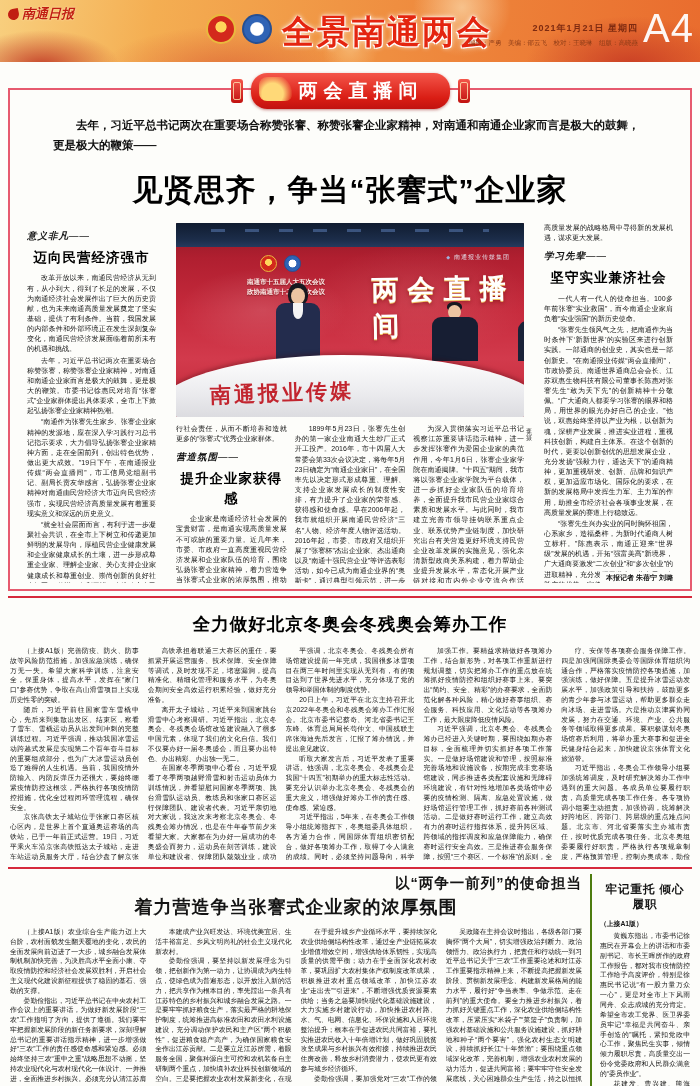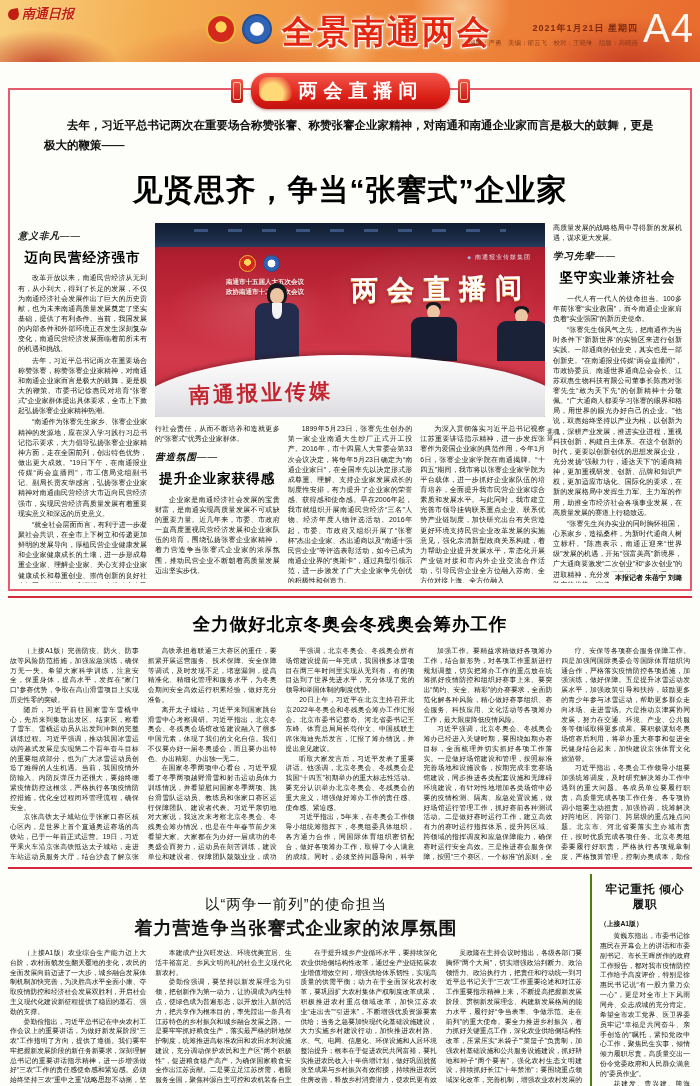--- a/index.html
+++ b/index.html
@@ -23,34 +23,34 @@
  display:flex;align-items:center;justify-content:center;color:#ffd65a;font-size:9px}
 .mh-blue{left:242px;background:radial-gradient(circle at 50% 50%,#fff 0 34%,#2f63b5 40% 100%);border:2px solid #264f92}
 .mh-title{position:absolute;left:282px;top:10px;z-index:3;font-size:33px;font-weight:900;letter-spacing:2px;color:#e4250f;
  text-shadow:0 0 2px #fff,0 0 5px #fff,1px 1px 0 #fff,-1px 1px 0 #fff}
 .mh-meta{position:absolute;right:62px;top:22px;z-index:3;text-align:right;color:#7d2a10}
 .mh-date{font-size:9px;font-weight:700;letter-spacing:1px}
 .mh-credits{font-size:6.5px;margin-top:4px;color:#8a3a16}
 .mh-page{position:absolute;right:6px;top:6px;z-index:3;font-size:40px;color:#fff;font-weight:400;letter-spacing:1px;opacity:.95}
 
 
-.live-frame{position:relative;margin:26px 8px 0;border:2px solid #e65a6e;padding:4px 8px 6px;background:#fdfdfa}
+.live-frame{position:relative;margin:26px 8px 0;border:2px solid #e65a6e;padding:4px 17px 6px;background:#fdfdfa}
 .ribbon{position:absolute;top:-17px;left:0;right:0;display:flex;justify-content:center;align-items:center;gap:8px;z-index:4}
 .ribbon-core{position:relative;display:inline-block;padding:5px 26px 5px 48px;border-radius:16px;
  background:linear-gradient(180deg,#f4564a,#d91d14 70%,#c11210);color:#fff;font-size:19px;font-weight:900;letter-spacing:6px;
  box-shadow:0 1px 3px rgba(150,20,20,.5)}
 .ribbon-core::before{content:"";position:absolute;left:8px;top:4px;width:34px;height:24px;border-radius:8px;
  background:radial-gradient(circle at 40% 70%,#ffd978 0 40%,rgba(255,217,120,.2) 70%,transparent 75%)}
 .ribbon-deco{width:12px;height:24px;background:linear-gradient(#f4564a,#c11210);border-radius:3px;position:relative}
 .ribbon-deco::after{content:"";position:absolute;left:2px;top:3px;right:2px;bottom:3px;border:1px solid rgba(255,230,180,.8);border-radius:2px}
 
 .standfirst{margin:22px 26px 4px;font-size:11.5px;font-weight:700;line-height:1.7;text-indent:2em;color:#101010}
 .headline{margin:15px 0 12px;text-align:center;font-size:30px;font-weight:900;letter-spacing:1px;color:#000}
 
-.cols{display:flex;gap:8px;height:360px;overflow:hidden}
+.cols{display:flex;gap:20px;height:360px;overflow:hidden}
 .col{font-size:7px;line-height:1.45;text-align:justify;overflow:hidden}
 .col p{text-indent:2em;margin:0 0 1px}
 .col p.noindent{text-indent:0}
 .col-side{width:129px;flex:none;position:relative}
 .kicker{font-family:"Liberation Serif",serif;font-style:italic;font-weight:700;font-size:9.5px;margin:7px 0 4px;letter-spacing:1px}
 .subhead{font-size:13.5px;font-weight:900;text-align:center;letter-spacing:1px;margin:0 0 6px;color:#000}
 .byline{position:absolute;right:0;bottom:0;background:#fdfdfa;padding:1px 0 0 6px;font-size:7px;font-weight:700}
 
 .mid{flex:1;display:flex;flex-direction:column;position:relative;min-width:0}
 .below{display:flex;gap:8px;margin-top:7px;flex:1;overflow:hidden}
@@ -104,21 +104,21 @@
 .oly-headline{text-align:center;font-size:17.5px;font-weight:900;letter-spacing:1px;margin:4px 0 10px;color:#000}
 .news-cols{display:flex;gap:9px;overflow:hidden}
 .news-col{flex:1;font-size:6.8px;line-height:1.44;text-align:justify;overflow:hidden}
 .news-col p{text-indent:2em;margin:0}
 .news-col p:first-child{text-indent:2em}
 .olympics .news-cols{height:216px}
 
 
 .bottom{display:flex;margin:2px 10px 0;height:218px;overflow:hidden}
 .agri{flex:1;padding-right:8px;min-width:0}
-.agri-h1{text-align:center;font-size:14.5px;font-weight:400;letter-spacing:1px;margin-top:21px}
+.agri-h1{text-align:right;font-size:14.5px;font-weight:700;letter-spacing:1px;margin-top:0}
 .agri-h2{text-align:center;font-size:18px;font-weight:900;letter-spacing:1px;margin:2px 0 8px}
 .agri .news-cols{height:158px}
 .duty{width:100px;flex:none;border-left:2px solid #4d7c0f;padding-left:8px;overflow:hidden}
 .duty-h{text-align:center;font-size:11.5px;font-weight:900;letter-spacing:1px;margin:8px 0 7px}
 .duty-lead{font-size:6.8px;font-weight:700;margin-bottom:2px}
 .duty-body{font-size:6.8px;line-height:1.45;text-align:justify}
 .duty-body p{text-indent:2em;margin:0}
 </style>
 </head>
 <body>

